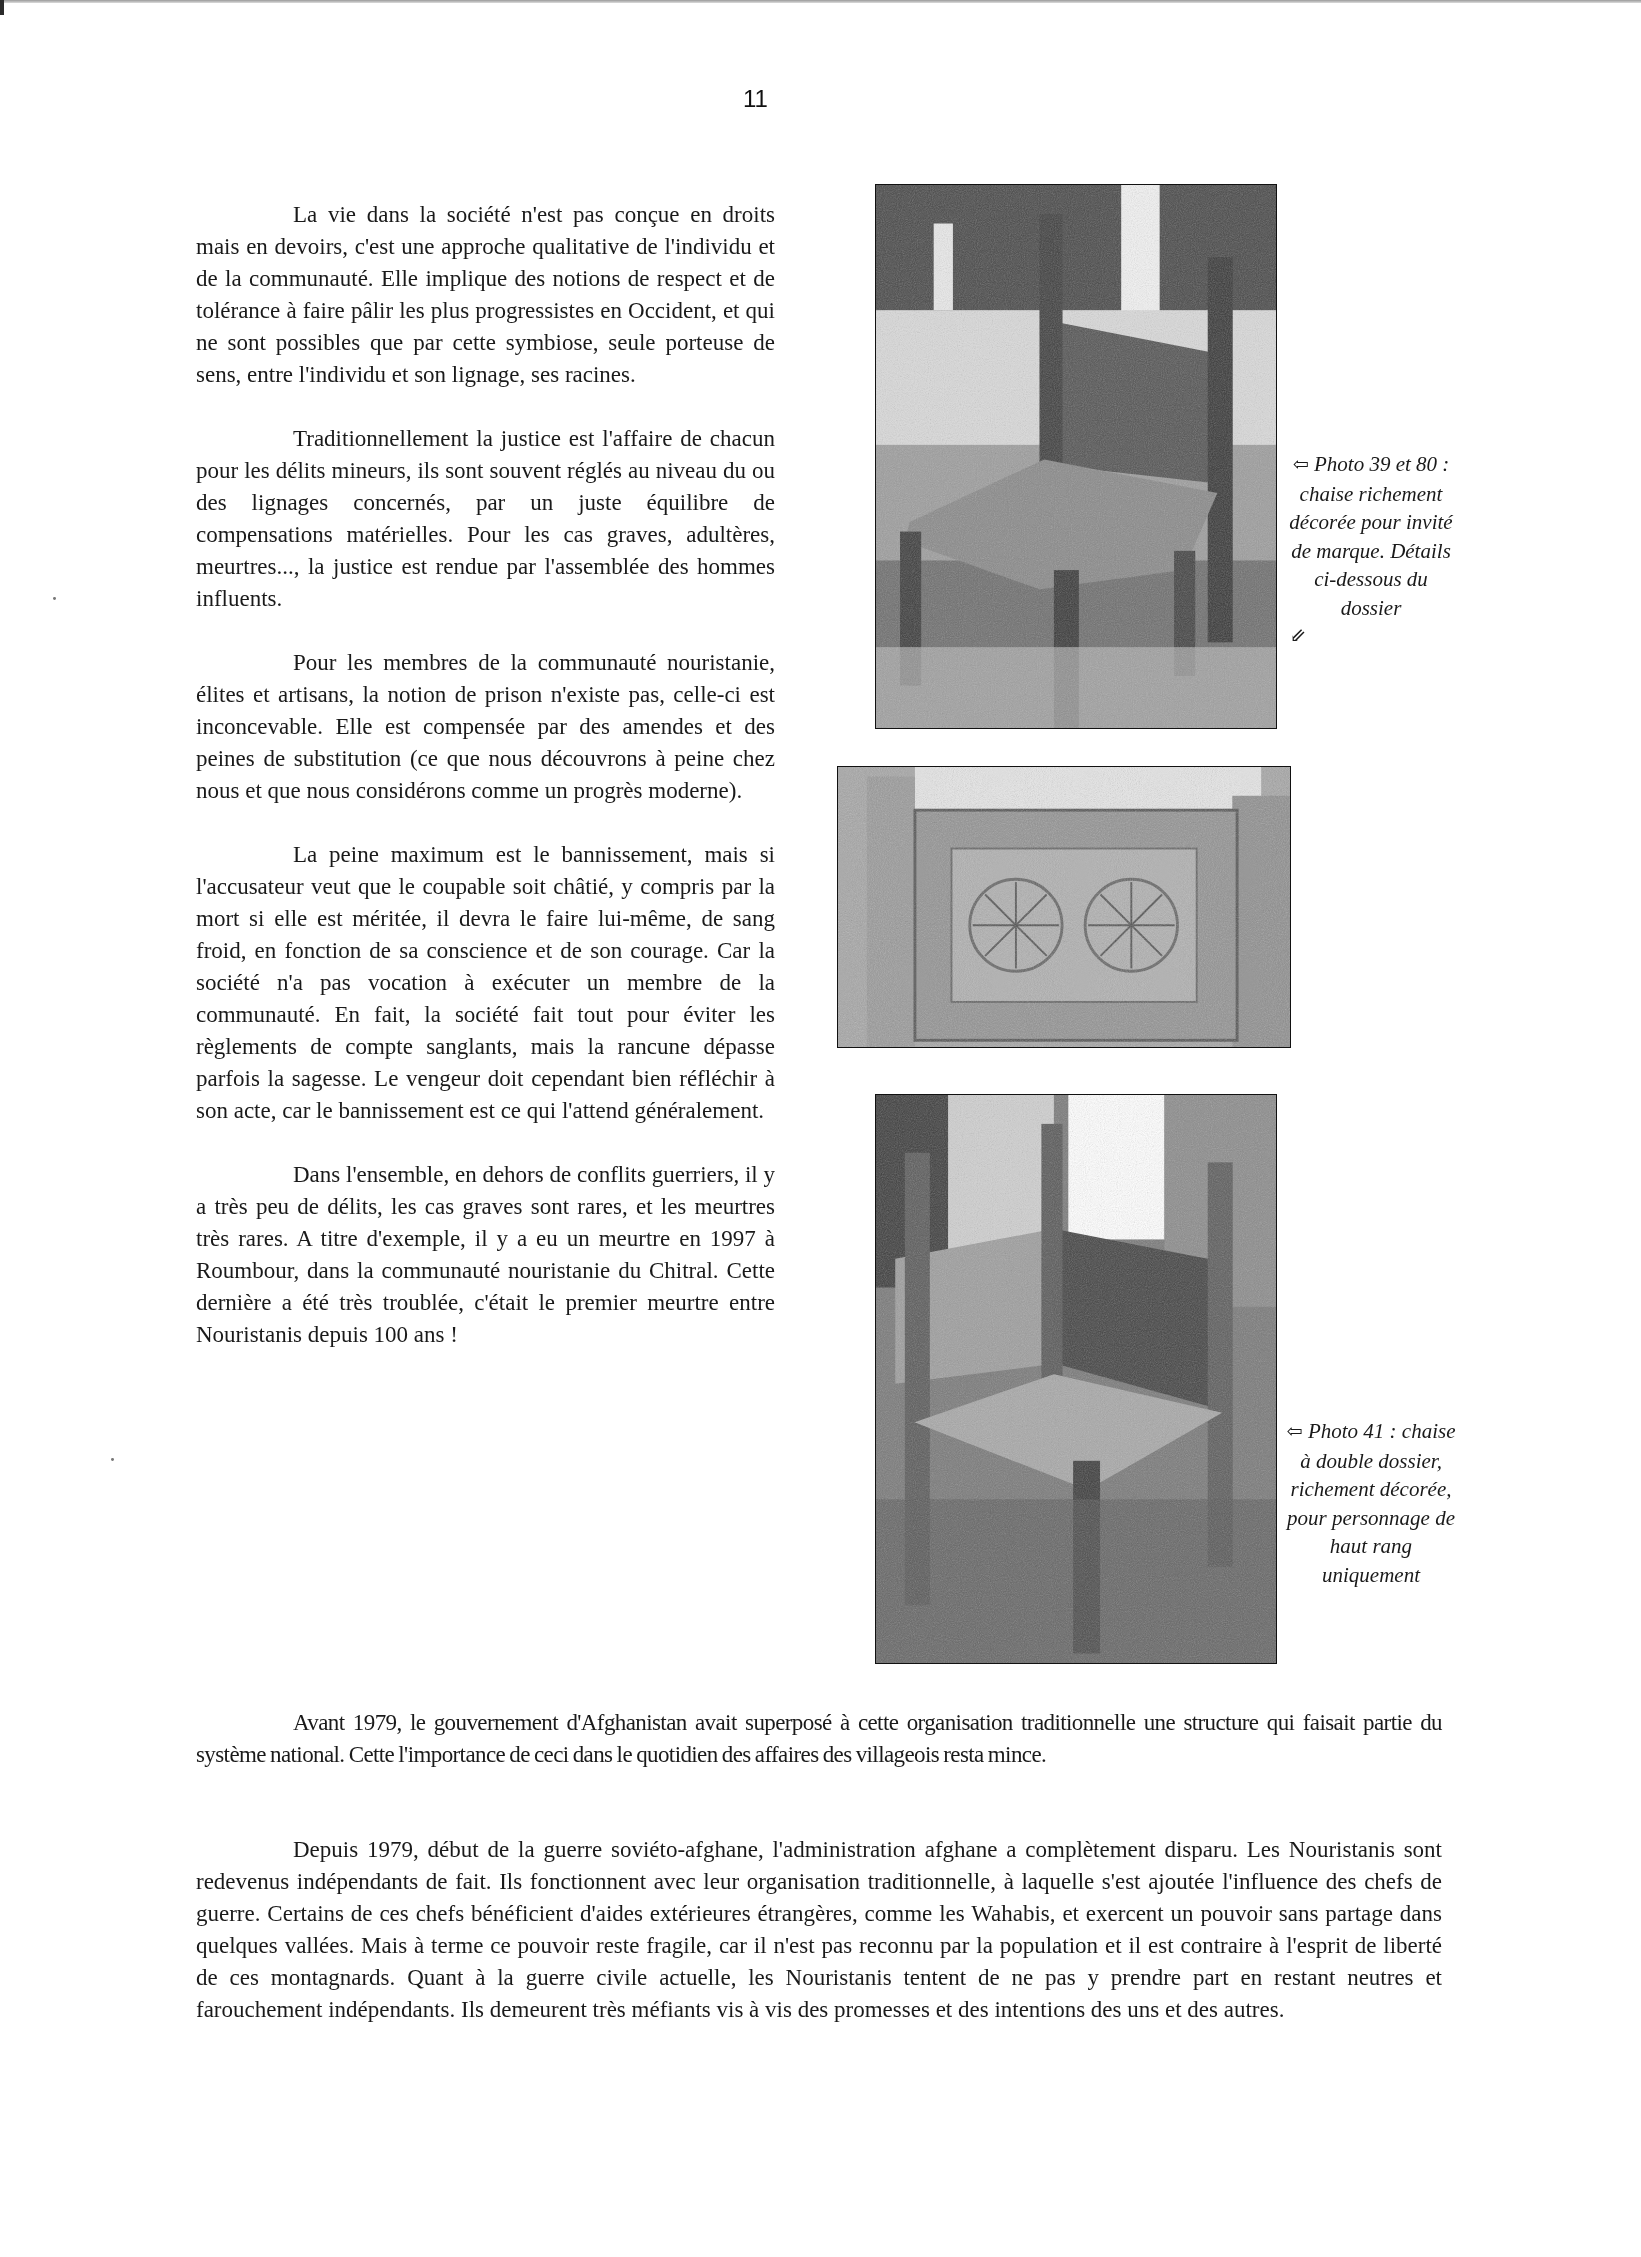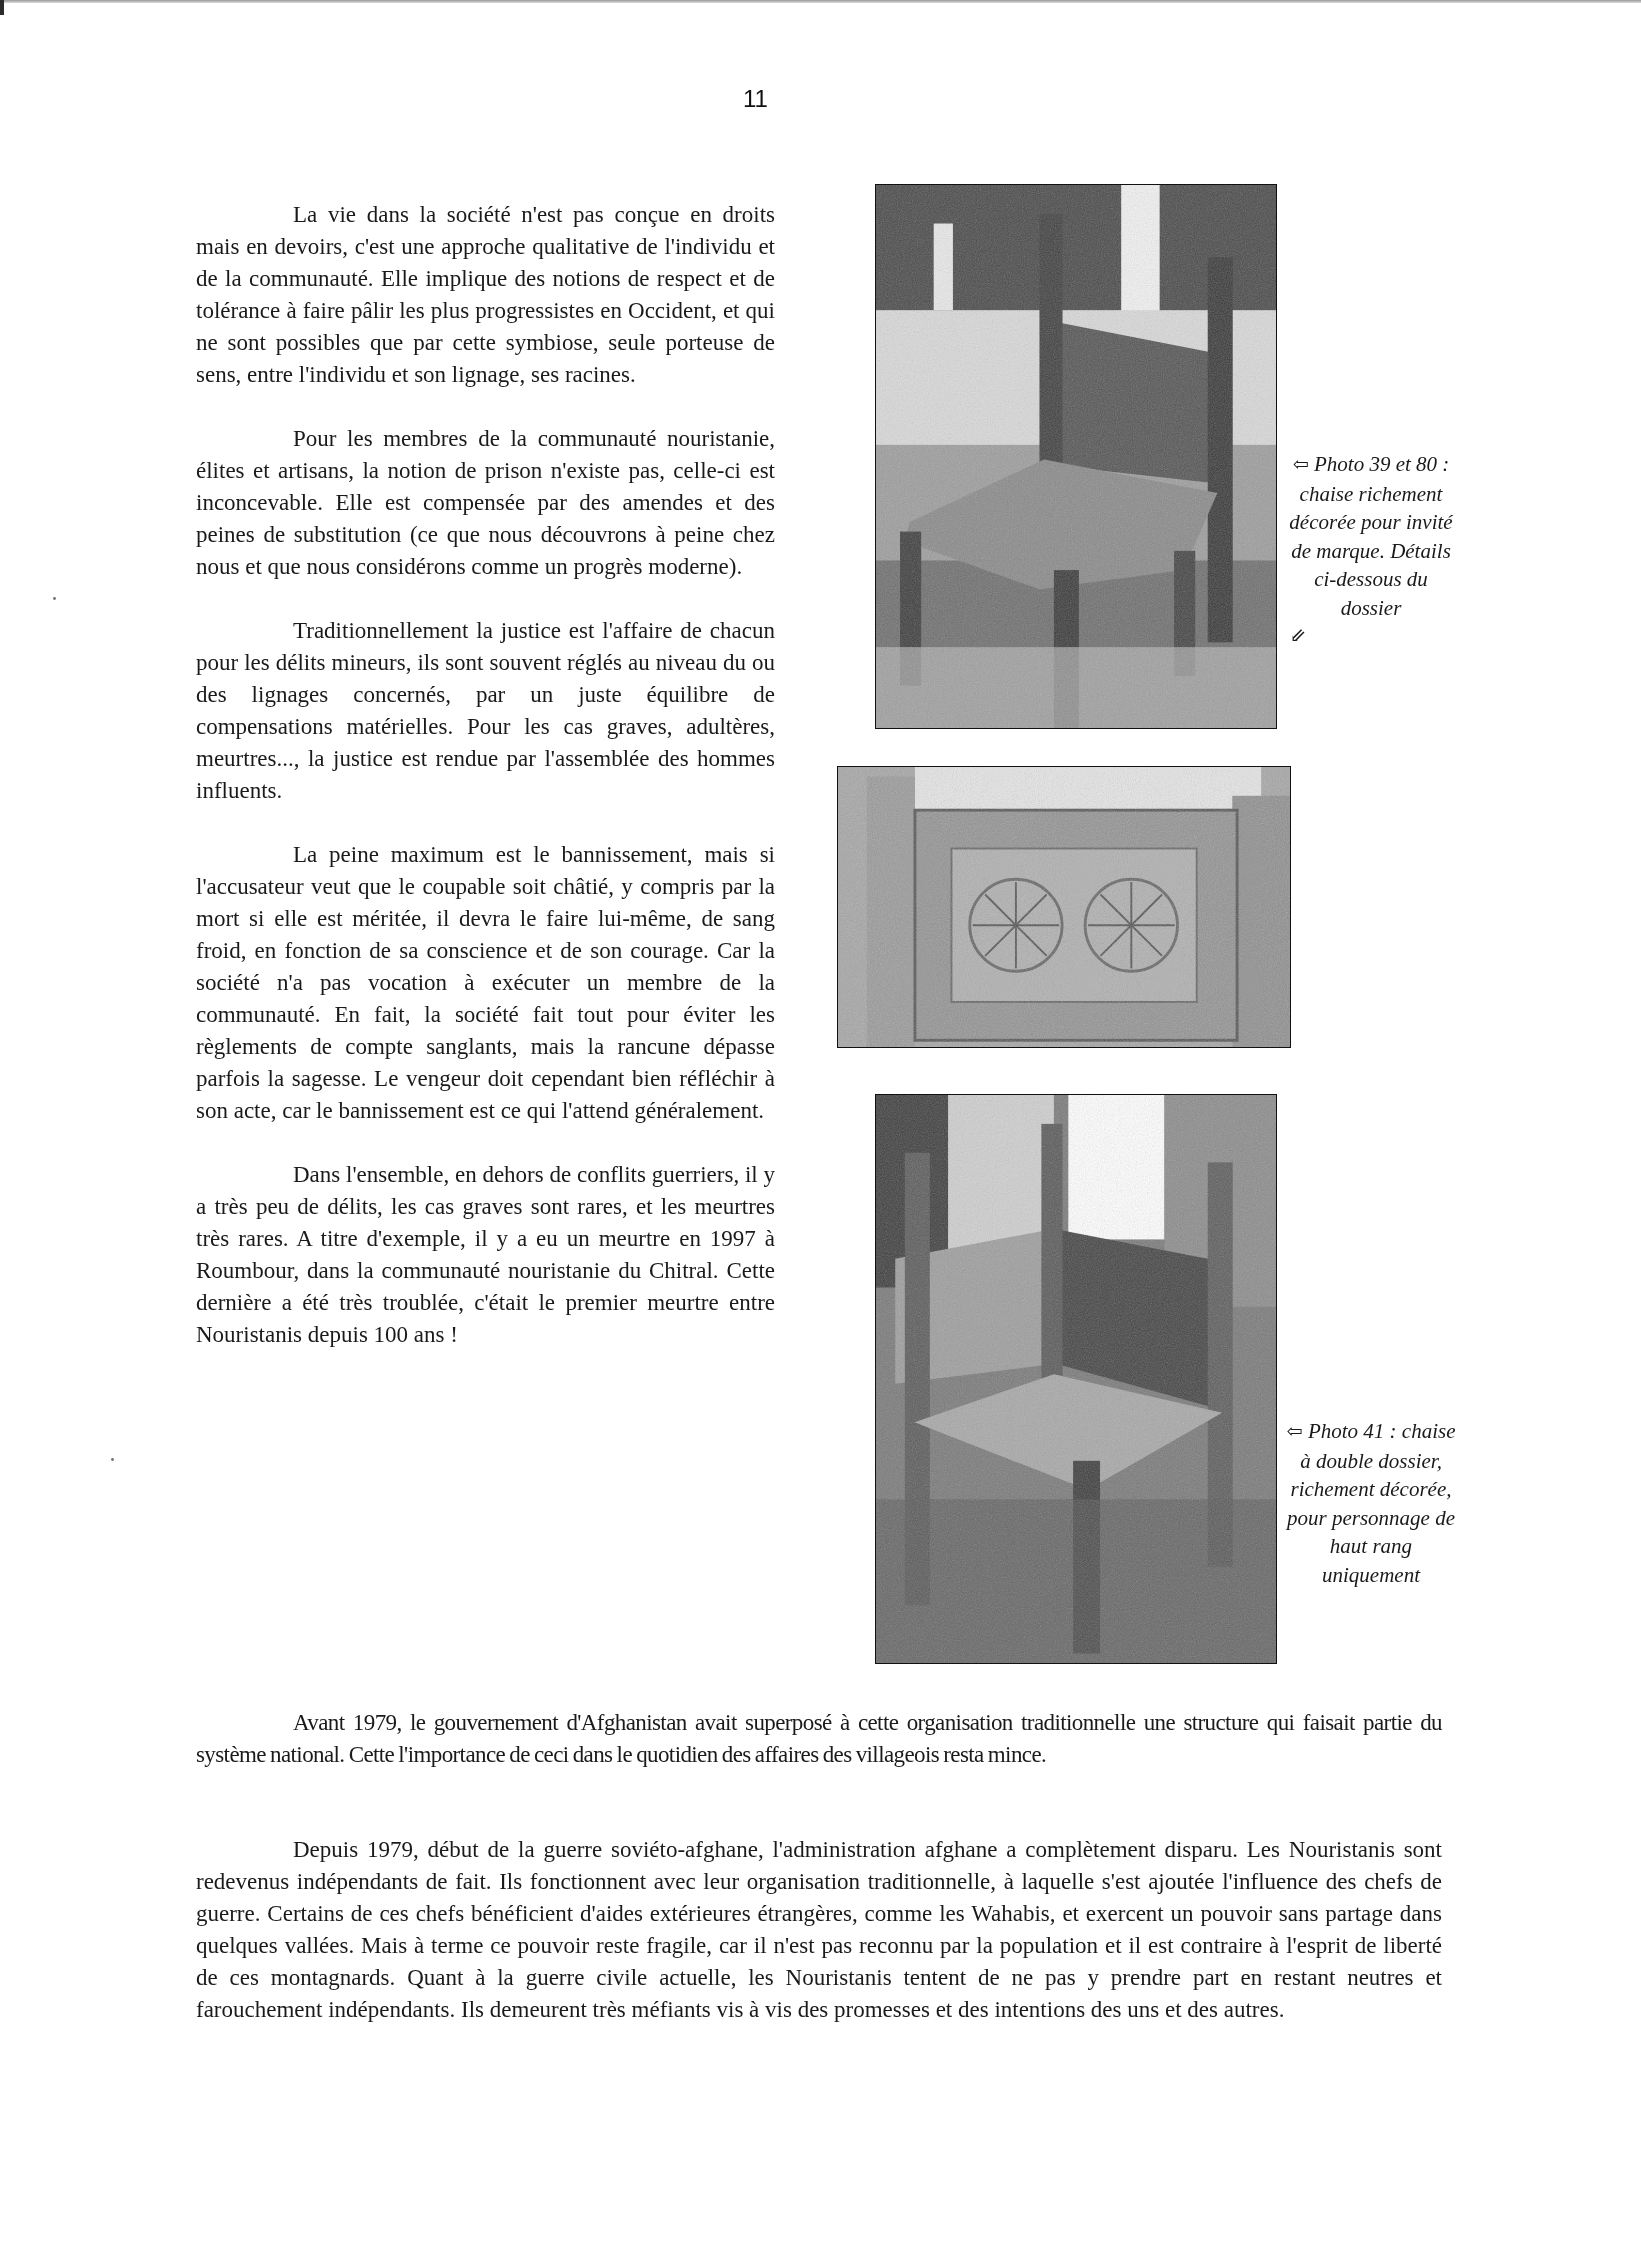--- a/index.html
+++ b/index.html
@@ -41,22 +41,22 @@
 </head>
 <body>
 
 <div class="scan-top"></div>
 <div class="scan-left"></div>
 
 <div class="page-number">11</div>
 
 <div class="col-left">
   <p class="para">La vie dans la société n'est pas conçue en droits mais en devoirs, c'est une approche qualitative de l'individu et de la communauté. Elle implique des notions de respect et de tolérance à faire pâlir les plus progressistes en Occident, et qui ne sont possibles que par cette symbiose, seule porteuse de sens, entre l'individu et son lignage, ses racines.</p>
+  <p class="para">Traditionnellement la justice est l'affaire de chacun pour les délits mineurs, ils sont souvent réglés au niveau du ou des lignages concernés, par un juste équilibre de compensations matérielles. Pour les cas graves, adultères, meurtres..., la justice est rendue par l'assemblée des hommes influents.</p>
   <p class="para">Pour les membres de la communauté nouristanie, élites et artisans, la notion de prison n'existe pas, celle-ci est inconcevable. Elle est compensée par des amendes et des peines de substitution (ce que nous découvrons à peine chez nous et que nous considérons comme un progrès moderne).</p>
-  <p class="para">Traditionnellement la justice est l'affaire de chacun pour les délits mineurs, ils sont souvent réglés au niveau du ou des lignages concernés, par un juste équilibre de compensations matérielles. Pour les cas graves, adultères, meurtres..., la justice est rendue par l'assemblée des hommes influents.</p>
   <p class="para">La peine maximum est le bannissement, mais si l'accusateur veut que le coupable soit châtié, y compris par la mort si elle est méritée, il devra le faire lui-même, de sang froid, en fonction de sa conscience et de son courage. Car la société n'a pas vocation à exécuter un membre de la communauté. En fait, la société fait tout pour éviter les règlements de compte sanglants, mais la rancune dépasse parfois la sagesse. Le vengeur doit cependant bien réfléchir à son acte, car le bannissement est ce qui l'attend généralement.</p>
   <p class="para">Dans l'ensemble, en dehors de conflits guerriers, il y a très peu de délits, les cas graves sont rares, et les meurtres très rares. A titre d'exemple, il y a eu un meurtre en 1997 à Roumbour, dans la communauté nouristanie du Chitral. Cette dernière a été très troublée, c'était le premier meurtre entre Nouristanis depuis 100 ans !</p>
 </div>
 
 <p class="full condensed" style="top:1707px;">Avant 1979, le gouvernement d'Afghanistan avait superposé à cette organisation traditionnelle une structure qui faisait partie du système national. Cette l'importance de ceci dans le quotidien des affaires des villageois resta mince.</p>
 <p class="full" style="top:1834px;">Depuis 1979, début de la guerre soviéto-afghane, l'administration afghane a complètement disparu. Les Nouristanis sont redevenus indépendants de fait. Ils fonctionnent avec leur organisation traditionnelle, à laquelle s'est ajoutée l'influence des chefs de guerre. Certains de ces chefs bénéficient d'aides extérieures étrangères, comme les Wahabis, et exercent un pouvoir sans partage dans quelques vallées. Mais à terme ce pouvoir reste fragile, car il n'est pas reconnu par la population et il est contraire à l'esprit de liberté de ces montagnards. Quant à la guerre civile actuelle, les Nouristanis tentent de ne pas y prendre part en restant neutres et farouchement indépendants. Ils demeurent très méfiants vis à vis des promesses et des intentions des uns et des autres.</p>
 
 <div class="photo" style="left:875px; top:184px; width:402px; height:545px;">
   <svg viewBox="0 0 416 564" preserveAspectRatio="none">
     <defs>

